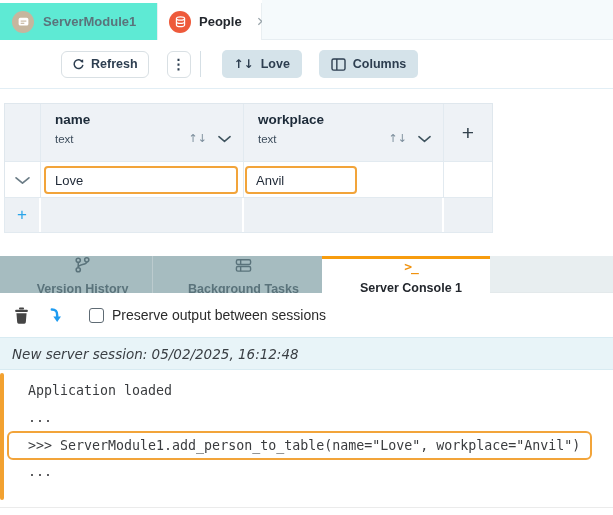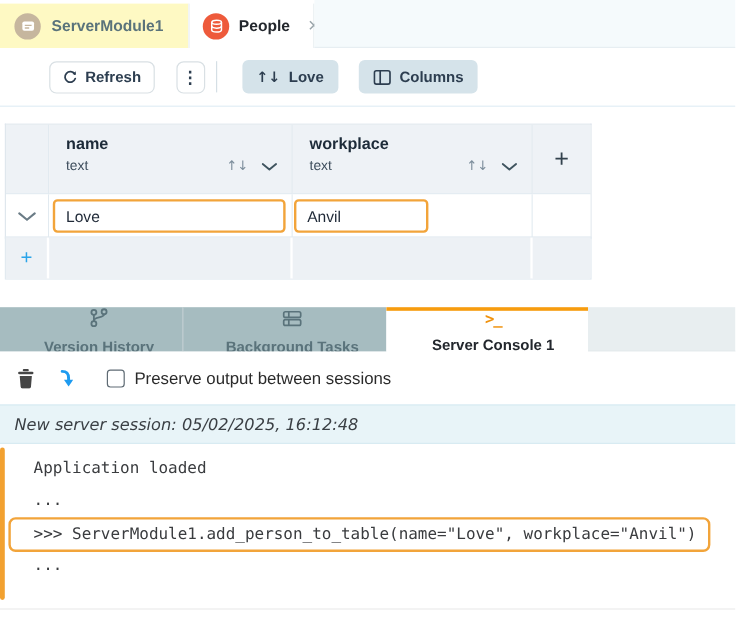--- a/index.html
+++ b/index.html
@@ -4,36 +4,36 @@
 <style>
   * { margin:0; padding:0; box-sizing:border-box; }
   html,body { background:#fff; }
   body { font-family:"Liberation Sans", sans-serif; }
   .app { position:relative; width:613px; height:515px; background:#fff; overflow:hidden;
          color:#2d3e50; }
 
   
   .top-tabbar { position:absolute; left:0; top:0; width:613px; height:40px; display:flex; background:#fff; }
   .etab { height:37px; margin-top:3px; display:flex; align-items:center; white-space:nowrap; cursor:pointer; }
-  .etab.inactive { width:157px; background:#fef9c3; padding-left:12px; gap:9px; }
+  .etab.inactive { width:157px; background:#5eead4; padding-left:12px; gap:9px; }
   .etab.inactive .etab-label { color:#5a737b; font-weight:600; font-size:13px; }
   .etab.active { width:105px; background:#fff; padding-left:11px; gap:8px;
                  border-left:1px solid #e9eff2; border-right:1px solid #e9eff2; }
   .etab.active .etab-label { color:#23272d; font-weight:700; font-size:13px; }
   .tab-filler { flex:1; height:40px; background:#f5fafc; border-bottom:1px solid #e7eef2; }
   .icon-circle { width:22px; height:22px; border-radius:50%; display:flex; align-items:center; justify-content:center; flex:0 0 auto; }
   .icon-circle.beige { background:#c6b69e; }
   .icon-circle.red { background:#ee5a3b; }
   .close-x { color:#9aa5ab; font-size:17px; font-weight:400; margin-left:7px; line-height:1; cursor:pointer; }
 
   
   .main-toolbar { position:absolute; left:0; top:40px; width:613px; height:49px; background:#fff;
                   border-bottom:1px solid #e2eef5; display:flex; align-items:center; padding-left:41px; }
   .btn { display:flex; align-items:center; justify-content:center; height:27px; border-radius:6px;
-         font-size:12.5px; font-weight:700; color:#2d3e50; cursor:pointer; white-space:nowrap; }
+         font-size:12.5px; font-weight:700; color:#2d3e50; cursor:pointer; white-space:nowrap;margin-left:20px; }
   .btn.outline { background:#fff; border:1px solid #d9e0e4; padding:0 10px; gap:6px; }
   .btn.fill { background:#d5e3ea; border:none; padding:0 12px; gap:7px; height:28px; border-radius:5px; }
   .kebab { width:24px; margin-left:18px; font-size:14px; }
   .tb-divider { width:1px; height:26px; background:#d5dfe5; margin-left:9px; }
   .sort-glyph { font-size:12px; color:#2d3e50; font-family:"DejaVu Sans", sans-serif; }
 
   
   .tbl { position:absolute; left:4px; top:103px; display:grid;
          grid-template-columns:36px 203px 200px 48px; grid-template-rows:58px 37px;
          border:1px solid #dfe7ed; border-bottom:none; }

